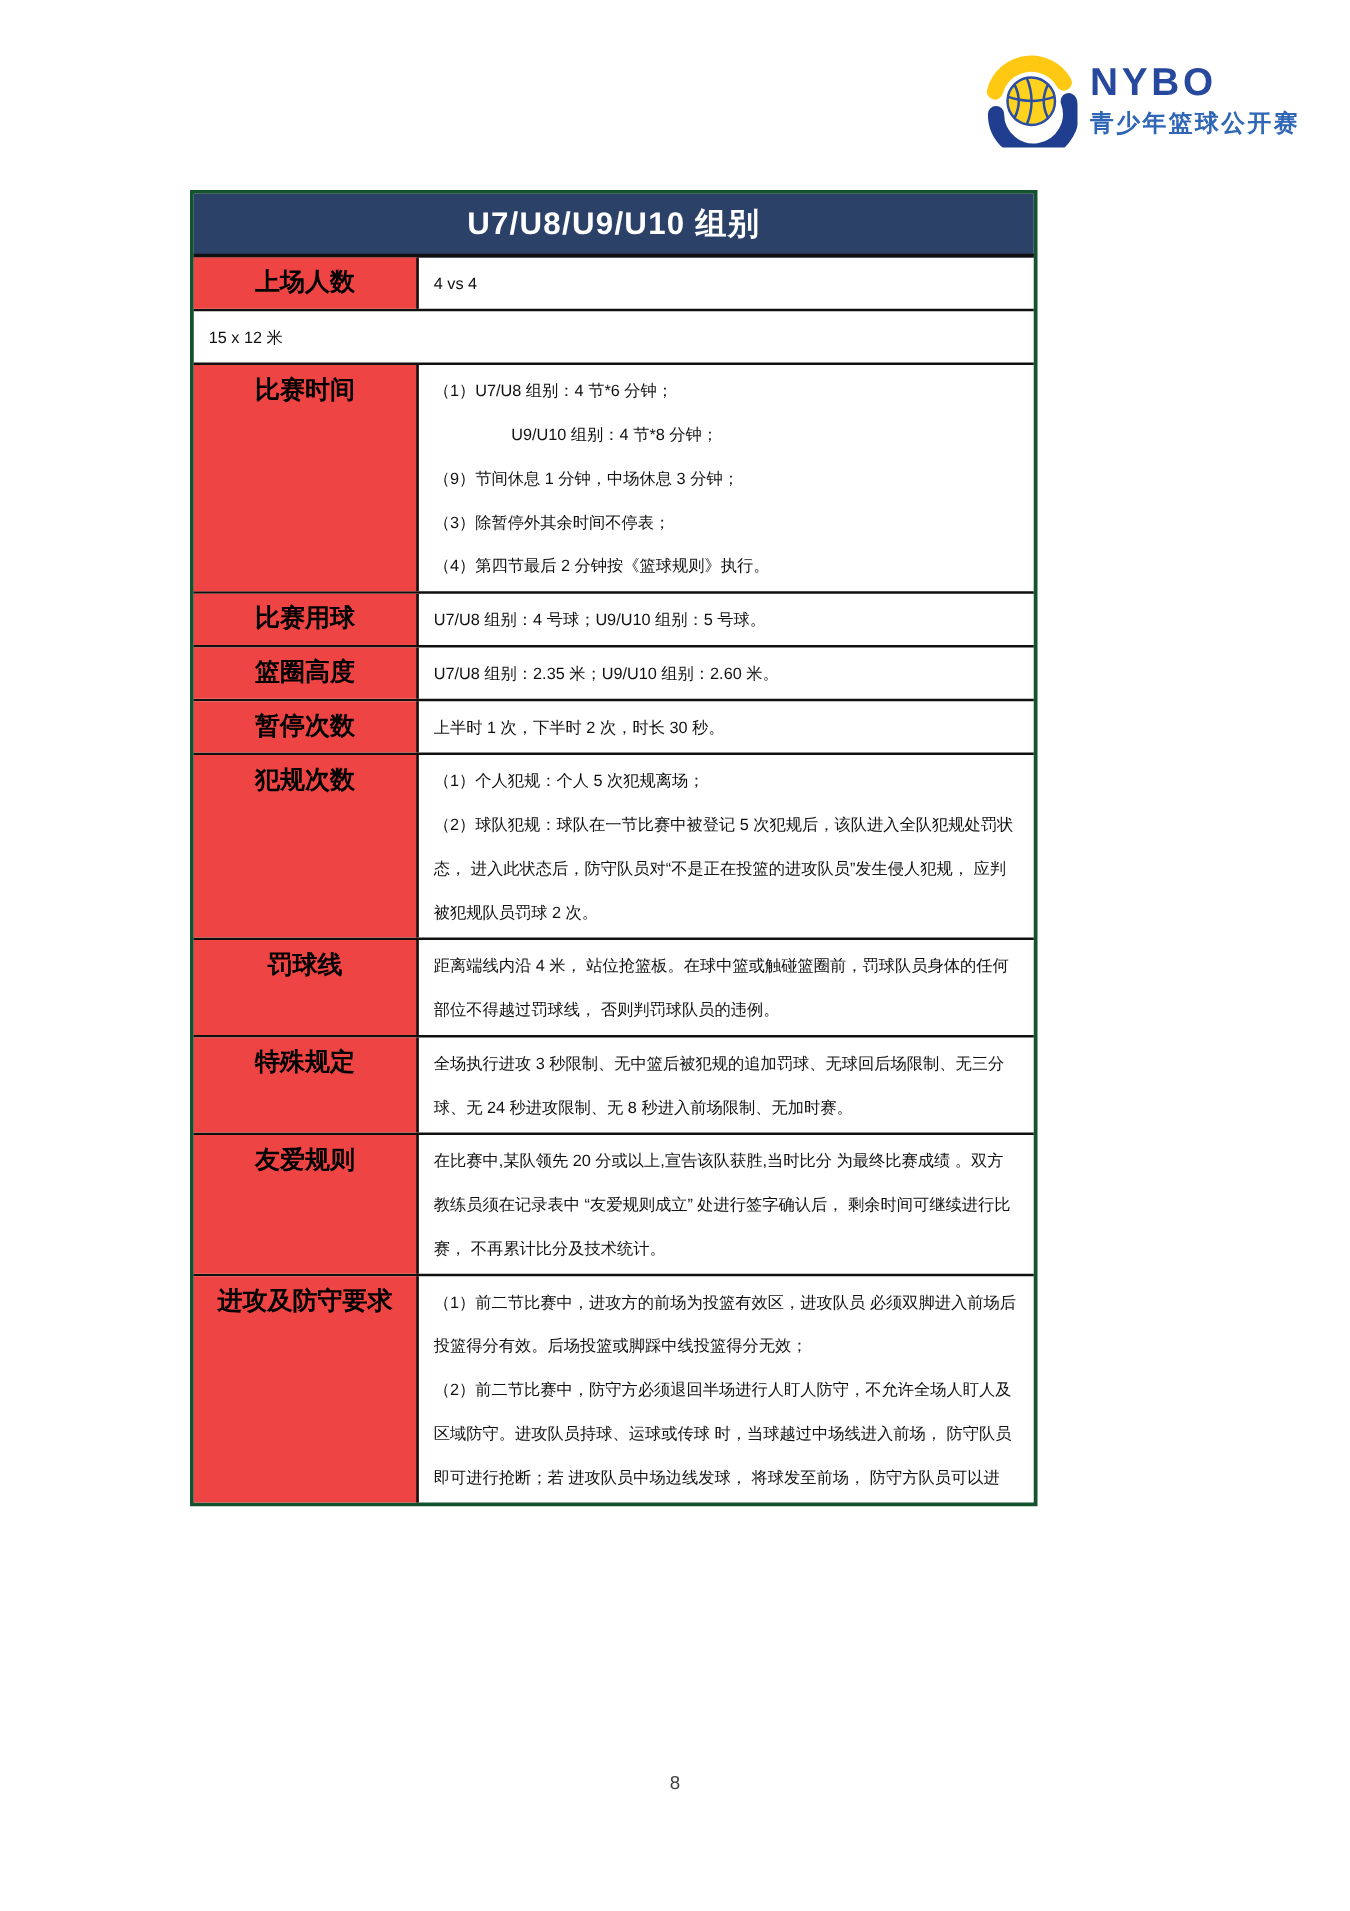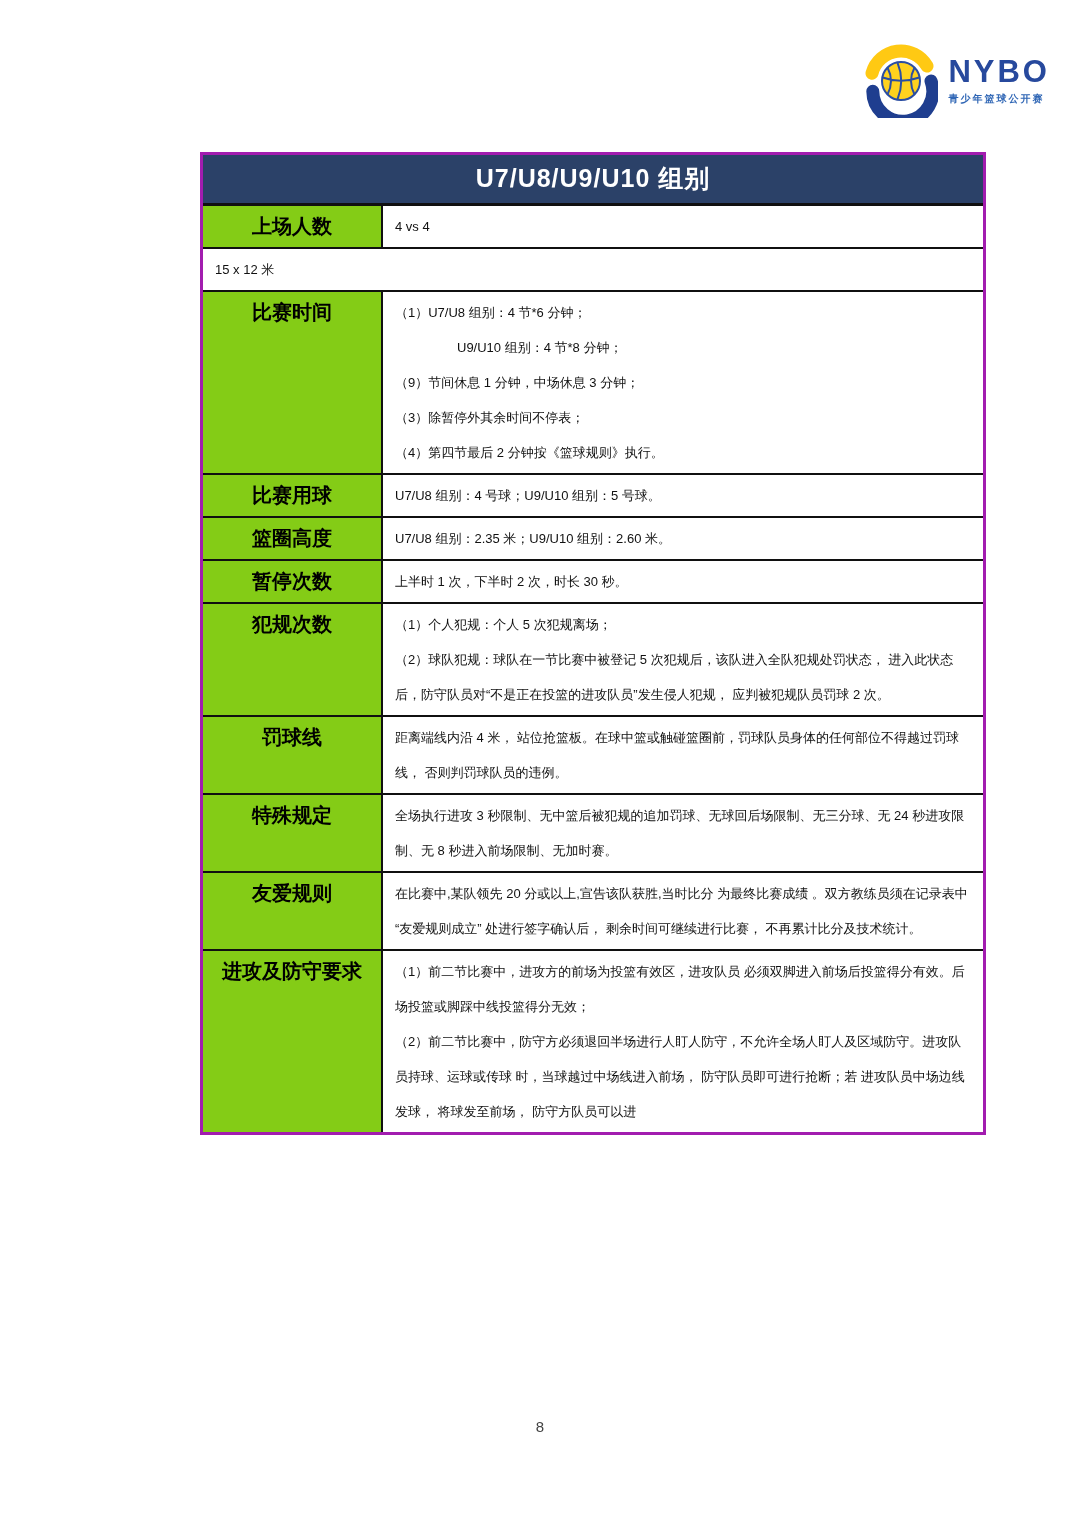--- a/index.html
+++ b/index.html
@@ -4,40 +4,40 @@
 <style>
   html, body { margin:0; padding:0; }
   body {
     width:1080px; height:1529px; position:relative;
     background:#ffffff;
     font-family:"Liberation Sans", sans-serif;
     color:#111;
   }
 
   
-  .logo { position:absolute; top:44px; right:30px; display:flex; gap:10px; }
+  .logo { position:absolute; top:44px; right:40px; display:flex; gap:10px; }
   .logo-icon { width:74px; height:74px; display:block; }
   .logo-text { display:flex; flex-direction:column; justify-content:center; }
   .logo-name { font-size:31px; font-weight:800; color:#27499d; letter-spacing:3px; line-height:1.05; }
-  .logo-tagline { font-size:10px; font-weight:700; color:#2f66b5; letter-spacing:2px; margin-top:3px; }
+  .logo-tagline { font-size:19px; font-weight:700; color:#2f66b5; letter-spacing:2px; margin-top:3px; }
 
   
   .rules-table {
-    position:absolute; left:152px; top:152px; width:786px;
-    border:3px solid #a21caf; box-sizing:border-box; background:#fff;margin-left:48px;
+    position:absolute; left:152px; top:152px; width:678px;
+    border:3px solid #14532d; box-sizing:border-box; background:#fff;
   }
   .table-title {
     background:#2b4168; color:#ffffff; font-weight:bold; font-size:25px;
     text-align:center; padding:7px 0 8px 0; border-bottom:3px solid #101010;
     letter-spacing:1px;
   }
   .row { display:flex; border-bottom:2px solid #101010; }
   .row:last-child { border-bottom:none; }
   .label-cell {
-    flex:0 0 180px; width:180px; background:#84cc16;
+    flex:0 0 180px; width:180px; background:#ef4444;
     border-right:2px solid #101010; font-weight:bold; font-size:20px;
     text-align:center; padding:4px 2px; box-sizing:border-box; line-height:33px;
     color:#000;
   }
   .content-cell {
     flex:1; padding:3px 14px 3px 12px; font-size:13px; line-height:35px;
     box-sizing:border-box; text-align:left;
   }
   .content-cell p { margin:0; }
   .content-cell p.indent { padding-left:62px; }

